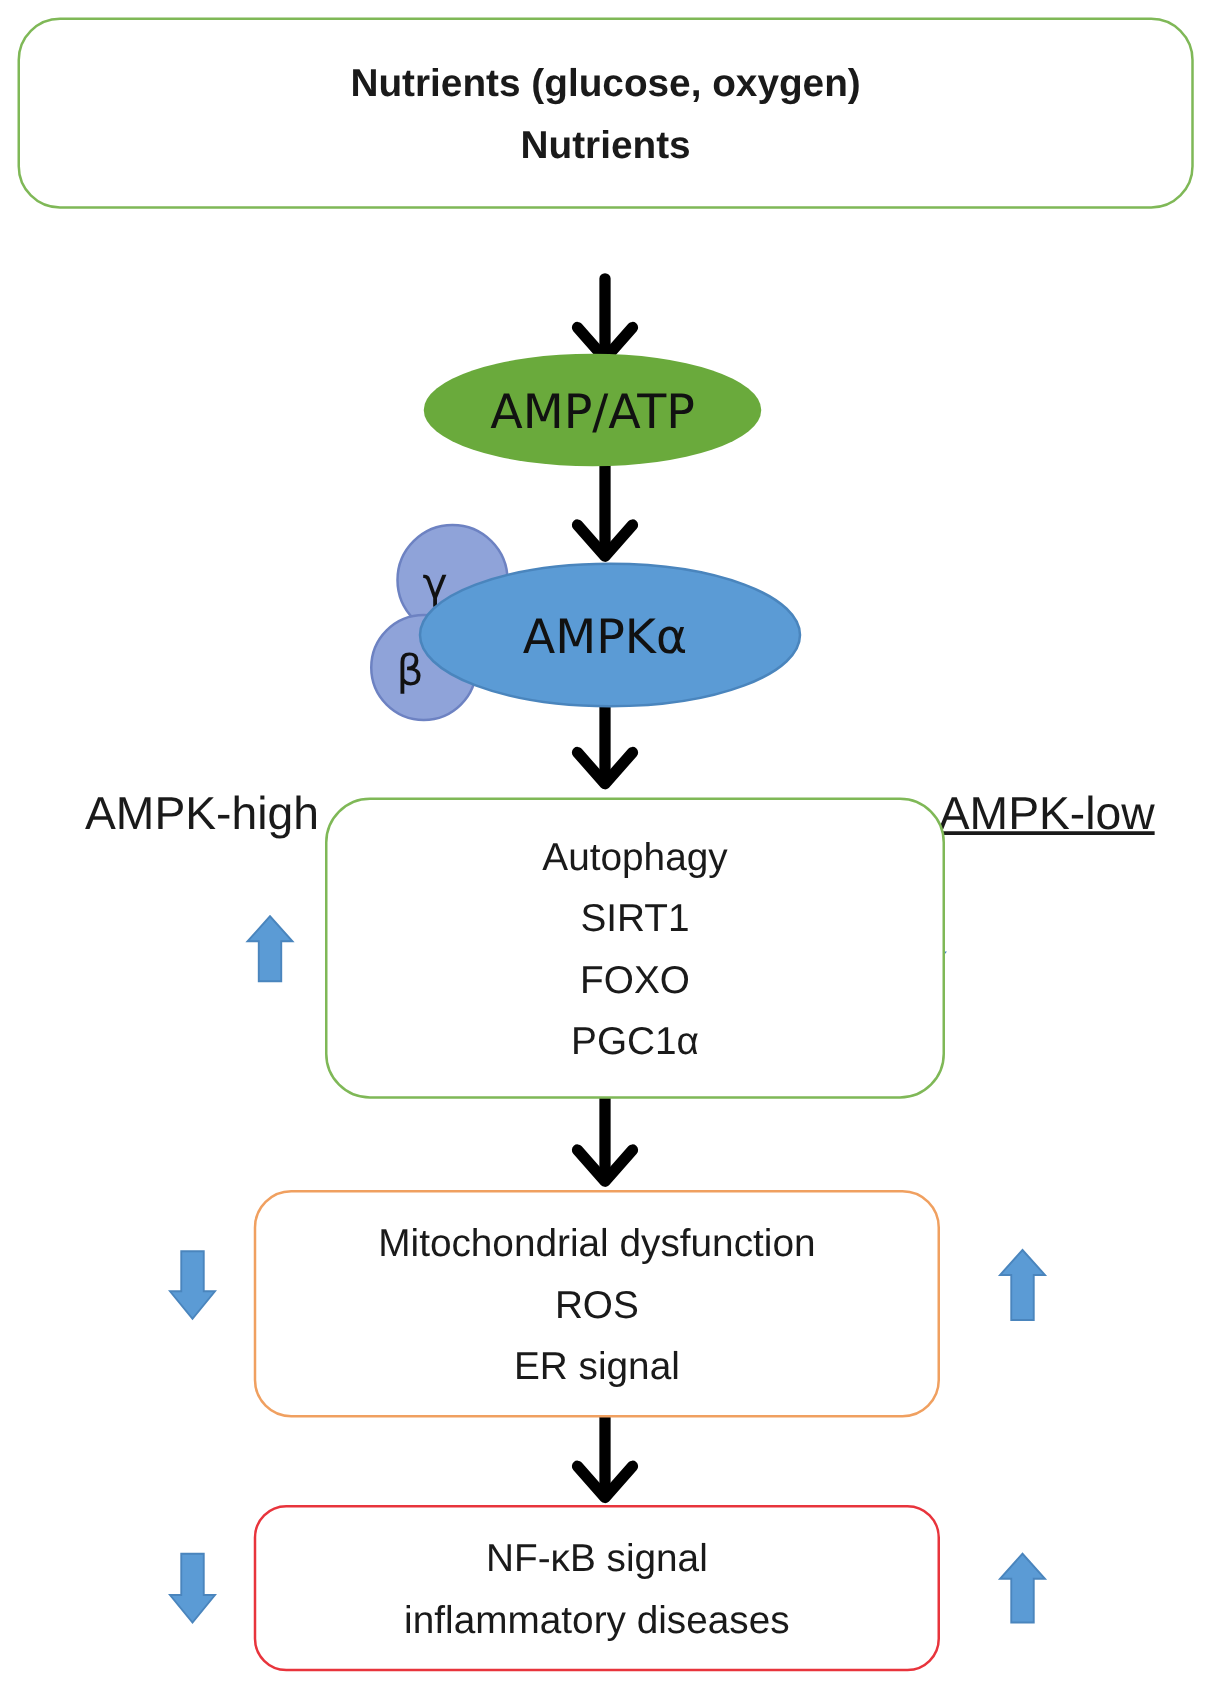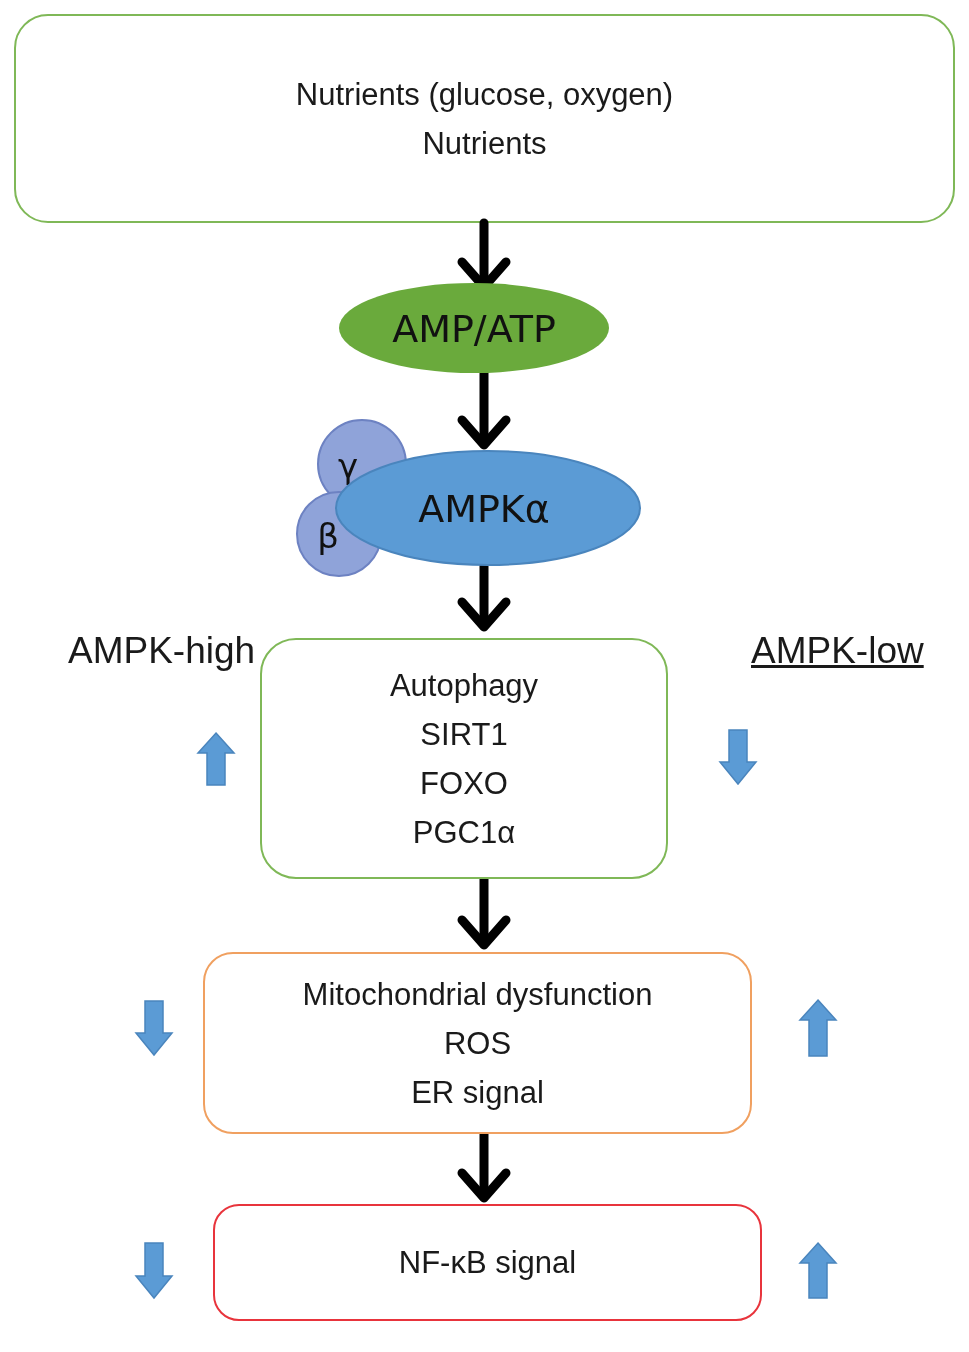--- a/index.html
+++ b/index.html
@@ -2,24 +2,24 @@
 <html><head>
 <meta charset="utf-8">
 <style>
   html, body { margin:0; padding:0; background:#ffffff; }
   body { width:969px; height:1352px; position:relative; overflow:hidden;
          font-family:"Liberation Sans", sans-serif; color:#1a1a1a; }
   .box { position:absolute; box-sizing:border-box; background:#fff;
          border-radius:34px; border:2.5px solid #7fb857;
          display:flex; flex-direction:column; align-items:center; justify-content:center; }
   .box .line { font-size:31px; line-height:49px; text-align:center; white-space:nowrap; }
-  #box-inputs { left:14px; top:14px; width:941px; height:209px; }
-  #box-targets { left:260px; top:638px; width:408px; height:241px; border-radius:36px; }
+  #box-inputs { left:14px; top:14px; width:941px; height:153px;font-weight:bold; }
+  #box-targets { left:260px; top:638px; width:496px; height:241px; border-radius:36px; }
   #box-stress { left:203px; top:952px; width:549px; height:182px; border-color:#f0a060; border-radius:30px; }
-  #box-nfkb { left:213px; top:1204px; width:549px; height:117px; border-color:#e8343c; border-radius:26px; }
+  #box-nfkb { left:203px; top:1204px; width:549px; height:133px; border-color:#e8343c; border-radius:26px; }
   .label { position:absolute; font-size:37px; white-space:nowrap;margin-left:32px; }
   svg.overlay { position:absolute; left:0; top:0; }
   .node-text { font-family:"DejaVu Sans", sans-serif; }
 </style>
 </head>
 <body>
 
 <div class="box" id="box-inputs" style="border-color: rgb(127, 184, 87);">
   <div class="line">Nutrients (glucose, oxygen)</div>
   <div class="line">Nutrients</div>
@@ -90,13 +90,14 @@
 </div>
 
 <div class="box" id="box-stress" style="border-color: rgb(240, 160, 96);">
   <div class="line">Mitochondrial dysfunction</div>
   <div class="line">ROS</div>
   <div class="line">ER signal</div>
 </div>
 
 <div class="box" id="box-nfkb" style="border-color: rgb(232, 52, 60);">
   <div class="line">NF-κB signal</div>
+  <div class="line">inflammatory diseases</div>
 </div>
 
 </body></html>

